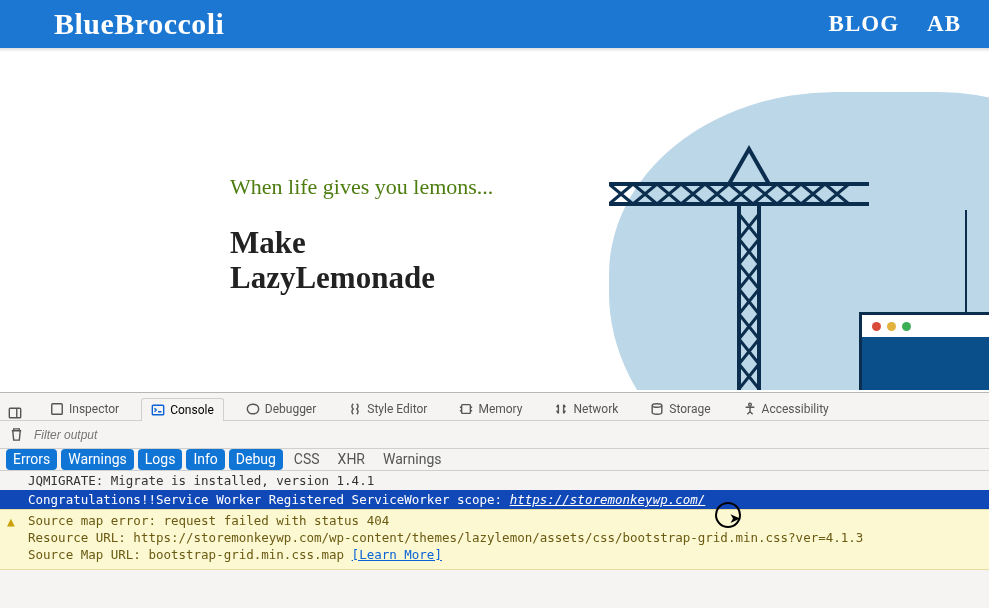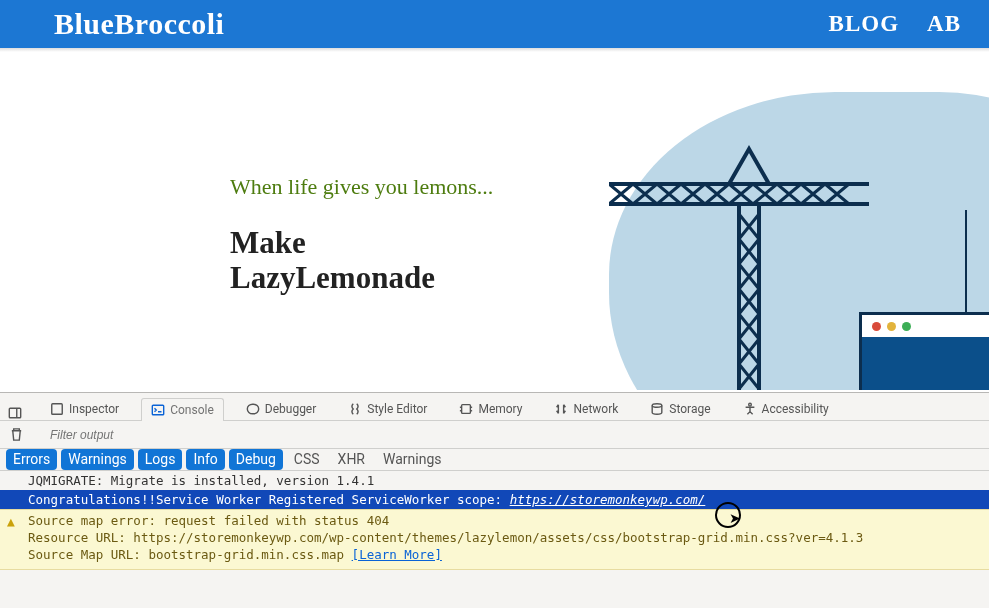--- a/index.html
+++ b/index.html
@@ -26,27 +26,27 @@
   .hang-line { position:absolute; right:22px; top:158px; width:2px; height:210px; background:#0c2e4e; }
   .browser-mock { position:absolute; right:0; top:260px; width:130px; height:120px; background:#0b4f8a; border:3px solid #0c2e4e; border-right:0; border-bottom:0; }
   .browser-mock .bar { height:22px; background:#fff; display:flex; align-items:center; gap:6px; padding-left:10px; }
   .dot { width:9px; height:9px; border-radius:50%; }
   .d1{background:#d94b3a;} .d2{background:#e2b33c;} .d3{background:#3cae56;}
 
   
   .devtools { position:absolute; left:0; right:0; top:392px; bottom:0; background:#f5f4f2; border-top:1px solid #b8b7b5; font-size:12px; color:#333; }
   .dt-tabs { height:28px; display:flex; align-items:flex-end; gap:12px; padding:2px 8px 0 8px; border-bottom:1px solid #cfcfcd; }
   .dt-tab { display:flex; align-items:center; gap:5px; padding:4px 9px; cursor:pointer; border:1px solid transparent; border-bottom:none; border-radius:3px 3px 0 0; color:#555; }
-  .dt-tab.active { color:#737373; border-color:#cfcfcd; background:#f5f4f2; position:relative; top:1px; }
+  .dt-tab.active { color:#000000; border-color:#cfcfcd; background:#f5f4f2; position:relative; top:1px; }
   .dt-ico { width:14px; height:14px; display:inline-flex; align-items:center; justify-content:center; }
   .dt-ico svg { width:14px; height:14px; stroke:#555; fill:none; stroke-width:1.6; }
   .dt-tab.active .dt-ico svg { stroke:#0a63d6; }
   .dock-ico { margin-right:6px; }
 
-  .dt-filterrow { height:28px; display:flex; align-items:center; gap:24px; padding:0 8px; border-bottom:1px solid #cfcfcd; }
+  .dt-filterrow { height:28px; display:flex; align-items:center; gap:8px; padding:0 8px; border-bottom:1px solid #cfcfcd; }
   .dt-filterrow input { border:none; outline:none; background:transparent; font-size:12px; font-style:italic; color:#888; width:200px; }
   .dt-iconbtn { width:16px; height:16px; display:inline-flex; align-items:center; justify-content:center; cursor:pointer; }
   .dt-iconbtn svg { width:15px; height:15px; stroke:#555; fill:none; stroke-width:1.5; }
 
   .dt-chipsrow { height:22px; display:flex; align-items:center; gap:4px; padding:0 6px; border-bottom:1px solid #cfcfcd; }
   .chip { background:#1175d6; color:#fff; font-size:14px; padding:2px 7px 3px; border-radius:4px; cursor:pointer; }
   .chip.plain { background:transparent; color:#555; }
 
   .dt-log { font-family:Menlo,Consolas,monospace; font-size:12.5px; line-height:17px; }
   .logline { padding:1px 6px 1px 28px; position:relative; }

